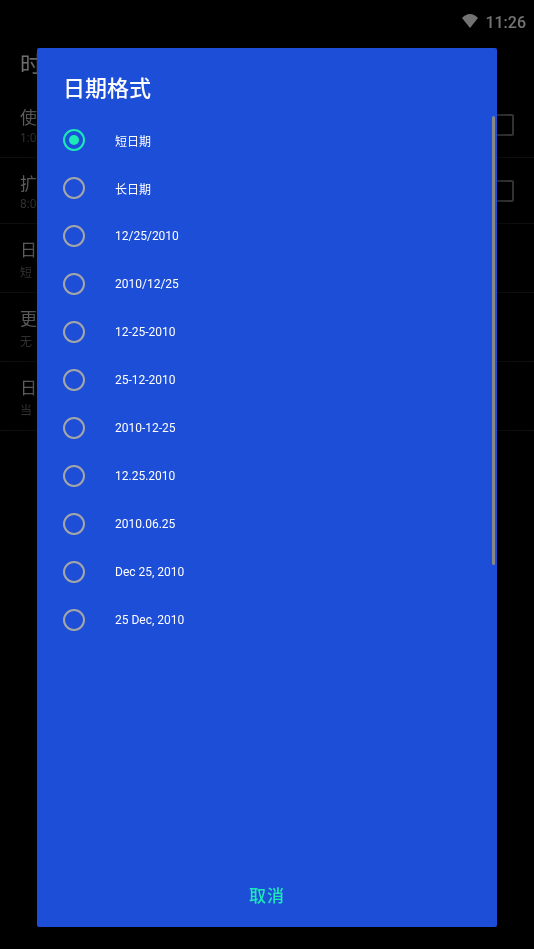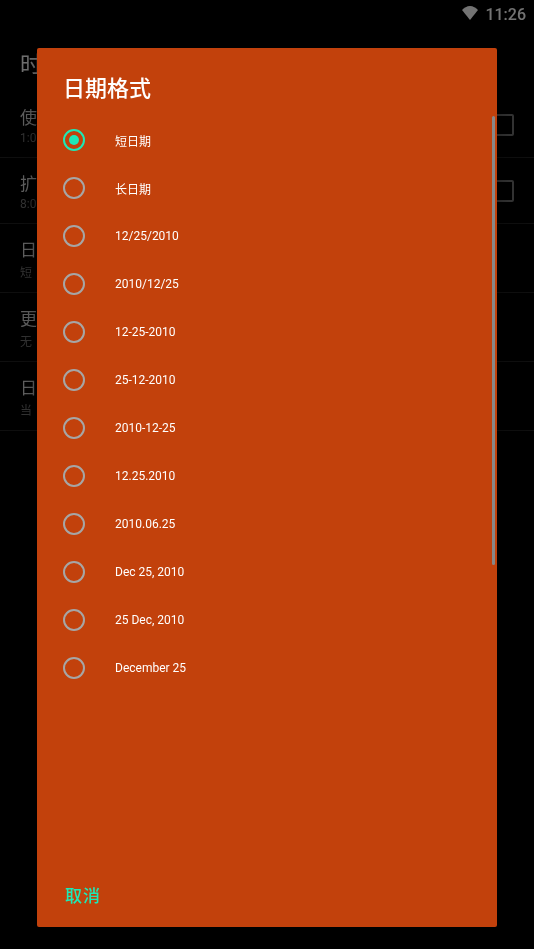--- a/index.html
+++ b/index.html
@@ -1,45 +1,45 @@
 <!DOCTYPE html>
 <html><head>
 <meta charset="utf-8">
 <style>
 * { margin: 0; padding: 0; box-sizing: border-box; font-family: Roboto, "Noto Sans CJK SC", "Microsoft YaHei", sans-serif; }
 html, body { width: 534px; height: 949px; background: #000; overflow: hidden; position: relative; }
 
 
-.status-bar { height: 28px; display: flex; align-items: center; justify-content: flex-end; padding: 0 8px; color: #fff; font-size: 16px; font-weight: 500; }
+.status-bar { height: 28px; display: flex; align-items: center; justify-content: flex-end; padding: 0 8px; color: #fff; font-size: 16px; font-weight: 500; margin-top: 8px; }
 .status-bar .wifi { margin-right: 6px; }
 
 
 .bg-page { position: absolute; top: 28px; left: 0; right: 0; bottom: 0; color: #888; }
 .bg-title { color: #fff; font-size: 22px; padding: 18px 20px 14px; }
 .bg-item { padding: 12px 20px; border-bottom: 1px solid #222; display: flex; align-items: center; justify-content: space-between; }
 .bg-item .texts { display: flex; flex-direction: column; }
 .bg-item .primary { color: #ddd; font-size: 17px; margin-bottom: 2px; }
 .bg-item .secondary { color: #777; font-size: 12px; }
 .bg-check { width: 22px; height: 22px; border: 2px solid #777; border-radius: 2px; }
 
 
 .scrim { position: absolute; inset: 0; background: rgba(0,0,0,0.55); }
 
 
-.dialog { position: absolute; left: 37px; right: 37px; top: 48px; bottom: 22px; background: #c2410c; display: flex; flex-direction: column; border-radius: 2px; box-shadow: 0 8px 24px rgba(0,0,0,0.5); }
+.dialog { position: absolute; left: 37px; right: 37px; top: 48px; bottom: 22px; background: #1d4ed8; display: flex; flex-direction: column; border-radius: 2px; box-shadow: 0 8px 24px rgba(0,0,0,0.5); }
 .dialog-title { color: #fff; font-size: 22px; font-weight: 500; padding: 22px 26px 14px; }
 .dialog-list { flex: 1; overflow-y: auto; position: relative; }
 .dialog-list::-webkit-scrollbar { width: 4px; }
 .dialog-list::-webkit-scrollbar-thumb { background: #888; border-radius: 2px; }
 .option { display: flex; align-items: center; padding: 13px 26px; cursor: pointer; }
 .radio { width: 22px; height: 22px; border-radius: 50%; border: 2.5px solid #a6a6a6; margin-right: 30px; position: relative; flex-shrink: 0; }
 .radio.selected { border-color: #1de9b6; }
 .radio.selected::after { content: ""; position: absolute; top: 50%; left: 50%; width: 10px; height: 10px; background: #1de9b6; border-radius: 50%; transform: translate(-50%, -50%); }
 .option-label { color: #fff; font-size: 12px; }
-.dialog-actions { display: flex; justify-content: flex-start; padding: 10px 16px 12px; }
+.dialog-actions { display: flex; justify-content: center; padding: 10px 16px 12px; }
 .btn-cancel { color: #1de9b6; font-size: 17px; font-weight: 500; padding: 8px 12px; cursor: pointer; background: none; border: none; letter-spacing: 1px; }
 
 
 .scroll-indicator { position: absolute; right: 2px; top: 0; width: 3px; height: 60%; background: #888; border-radius: 2px; }
 </style>
 </head>
 <body>
 
 <div class="status-bar">
   <span class="wifi">
@@ -131,21 +131,17 @@
         <div class="option-label">2010.06.25</div>
       </div>
       <div class="option">
         <div class="radio"></div>
         <div class="option-label">Dec 25, 2010</div>
       </div>
       <div class="option">
         <div class="radio"></div>
         <div class="option-label">25 Dec, 2010</div>
       </div>
-      <div class="option">
-        <div class="radio"></div>
-        <div class="option-label">December 25</div>
-      </div>
     </div>
   <div class="dialog-actions">
     <button class="btn-cancel">取消</button>
   </div>
 </div>
 
 </body></html>

